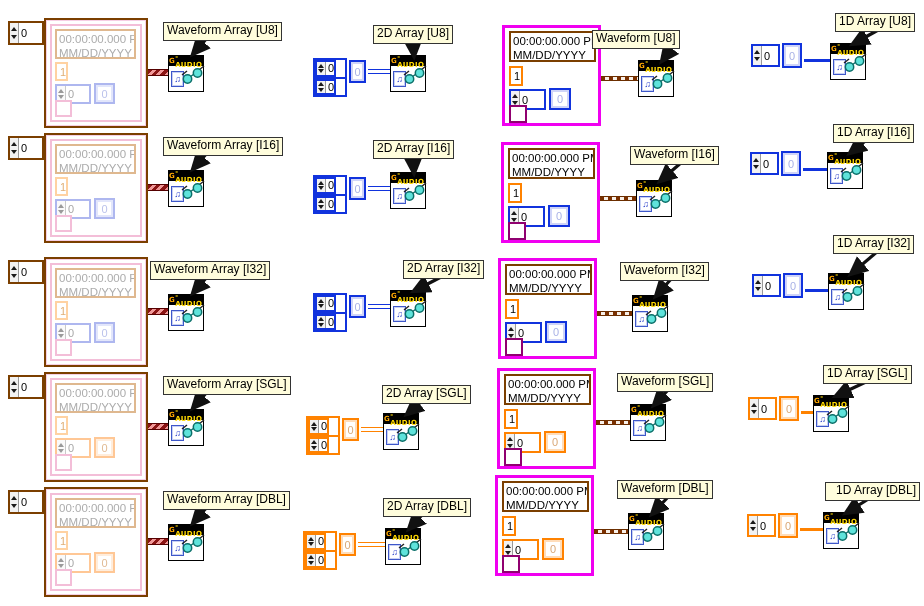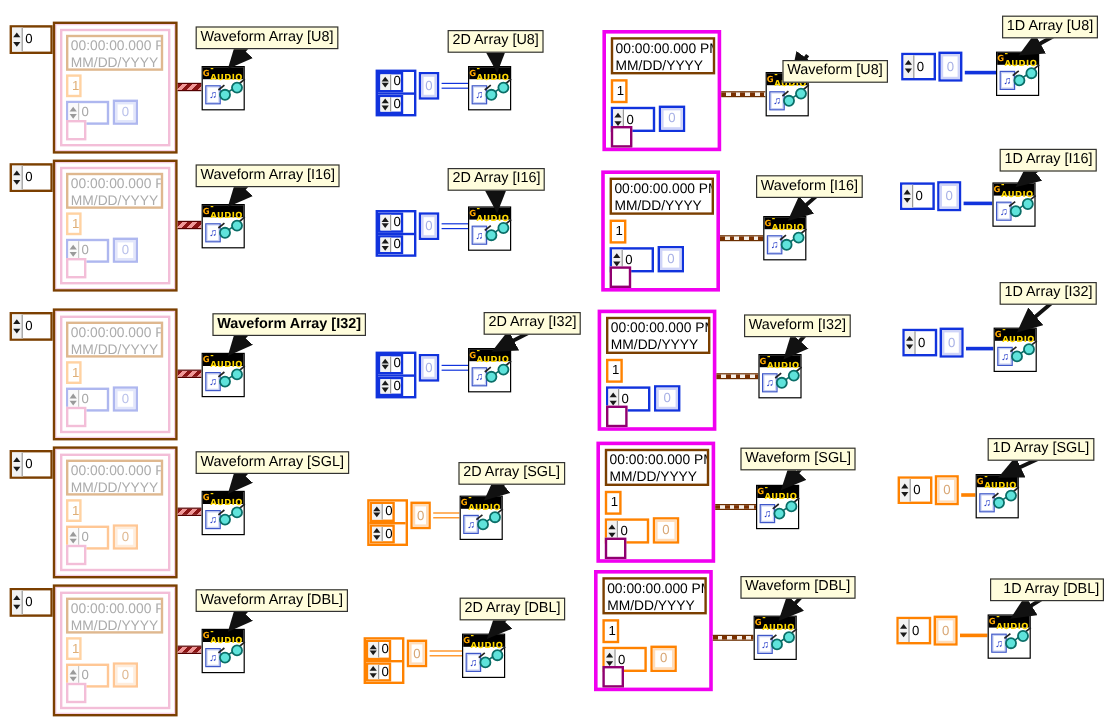--- a/index.html
+++ b/index.html
@@ -219,21 +219,21 @@
           </div>
     <div class="abs" style="left: 44px; top: 60px;">
             <div class="abs elem" style="left: 0px; top: 0px; width: 22px; height: 22px;">
     <div class="in">0</div>
   </div>
           </div>
     <div class="abs attrbox" style="left: 4px; top: 77px; width: 18px; height: 18px;"></div>
   </div>
       </div>
     <div class="abs wire-dash" style="left: 601px; top: 76px; width: 37px;"></div>
-    <div class="lbl" style="left: 652px; top: 30px; margin-top: 20px;">Waveform [U8]</div>
+    <div class="lbl" style="left: 592px; top: 30px;">Waveform [U8]</div>
     <svg class="arrowsvg">
         <line marker-end="url(#ah)" x1="673" y1="46" x2="662" y2="61"></line>
       </svg>
     <div class="abs" style="left: 638px; top: 60px;">
         <div class="gicon">
     <div class="gbanner">
             <span class="g">G</span>
             <span>-AUDIO</span>
           </div>
     <div class="gbody">
@@ -512,21 +512,21 @@
     <div class="abs" style="left: 42px; top: 57px;">
               <div class="abs elem" style="left: 0px; top: 0px; width: 21px; height: 21px;">
     <div class="in">0</div>
   </div>
             </div>
     <div class="abs attrbox" style="left: 3px; top: 74px; width: 17px; height: 17px;"></div>
   </div>
         </div>
     </div>
     <div class="abs wire-stripe" style="left: 148px; top: 308px; width: 20px;"></div>
-    <div class="lbl" style="left: 177px; top: 261px; font-weight: bold;">Waveform Array [I32]</div>
+    <div class="lbl" style="left: 150px; top: 261px;">Waveform Array [I32]</div>
     <svg class="arrowsvg">
         <line marker-end="url(#ah)" x1="208" y1="276" x2="193" y2="293"></line>
       </svg>
     <div class="abs" style="left: 168px; top: 294px;">
         <div class="gicon">
     <div class="gbanner">
             <span class="g">G</span>
             <span>-AUDIO</span>
           </div>
     <div class="gbody">

